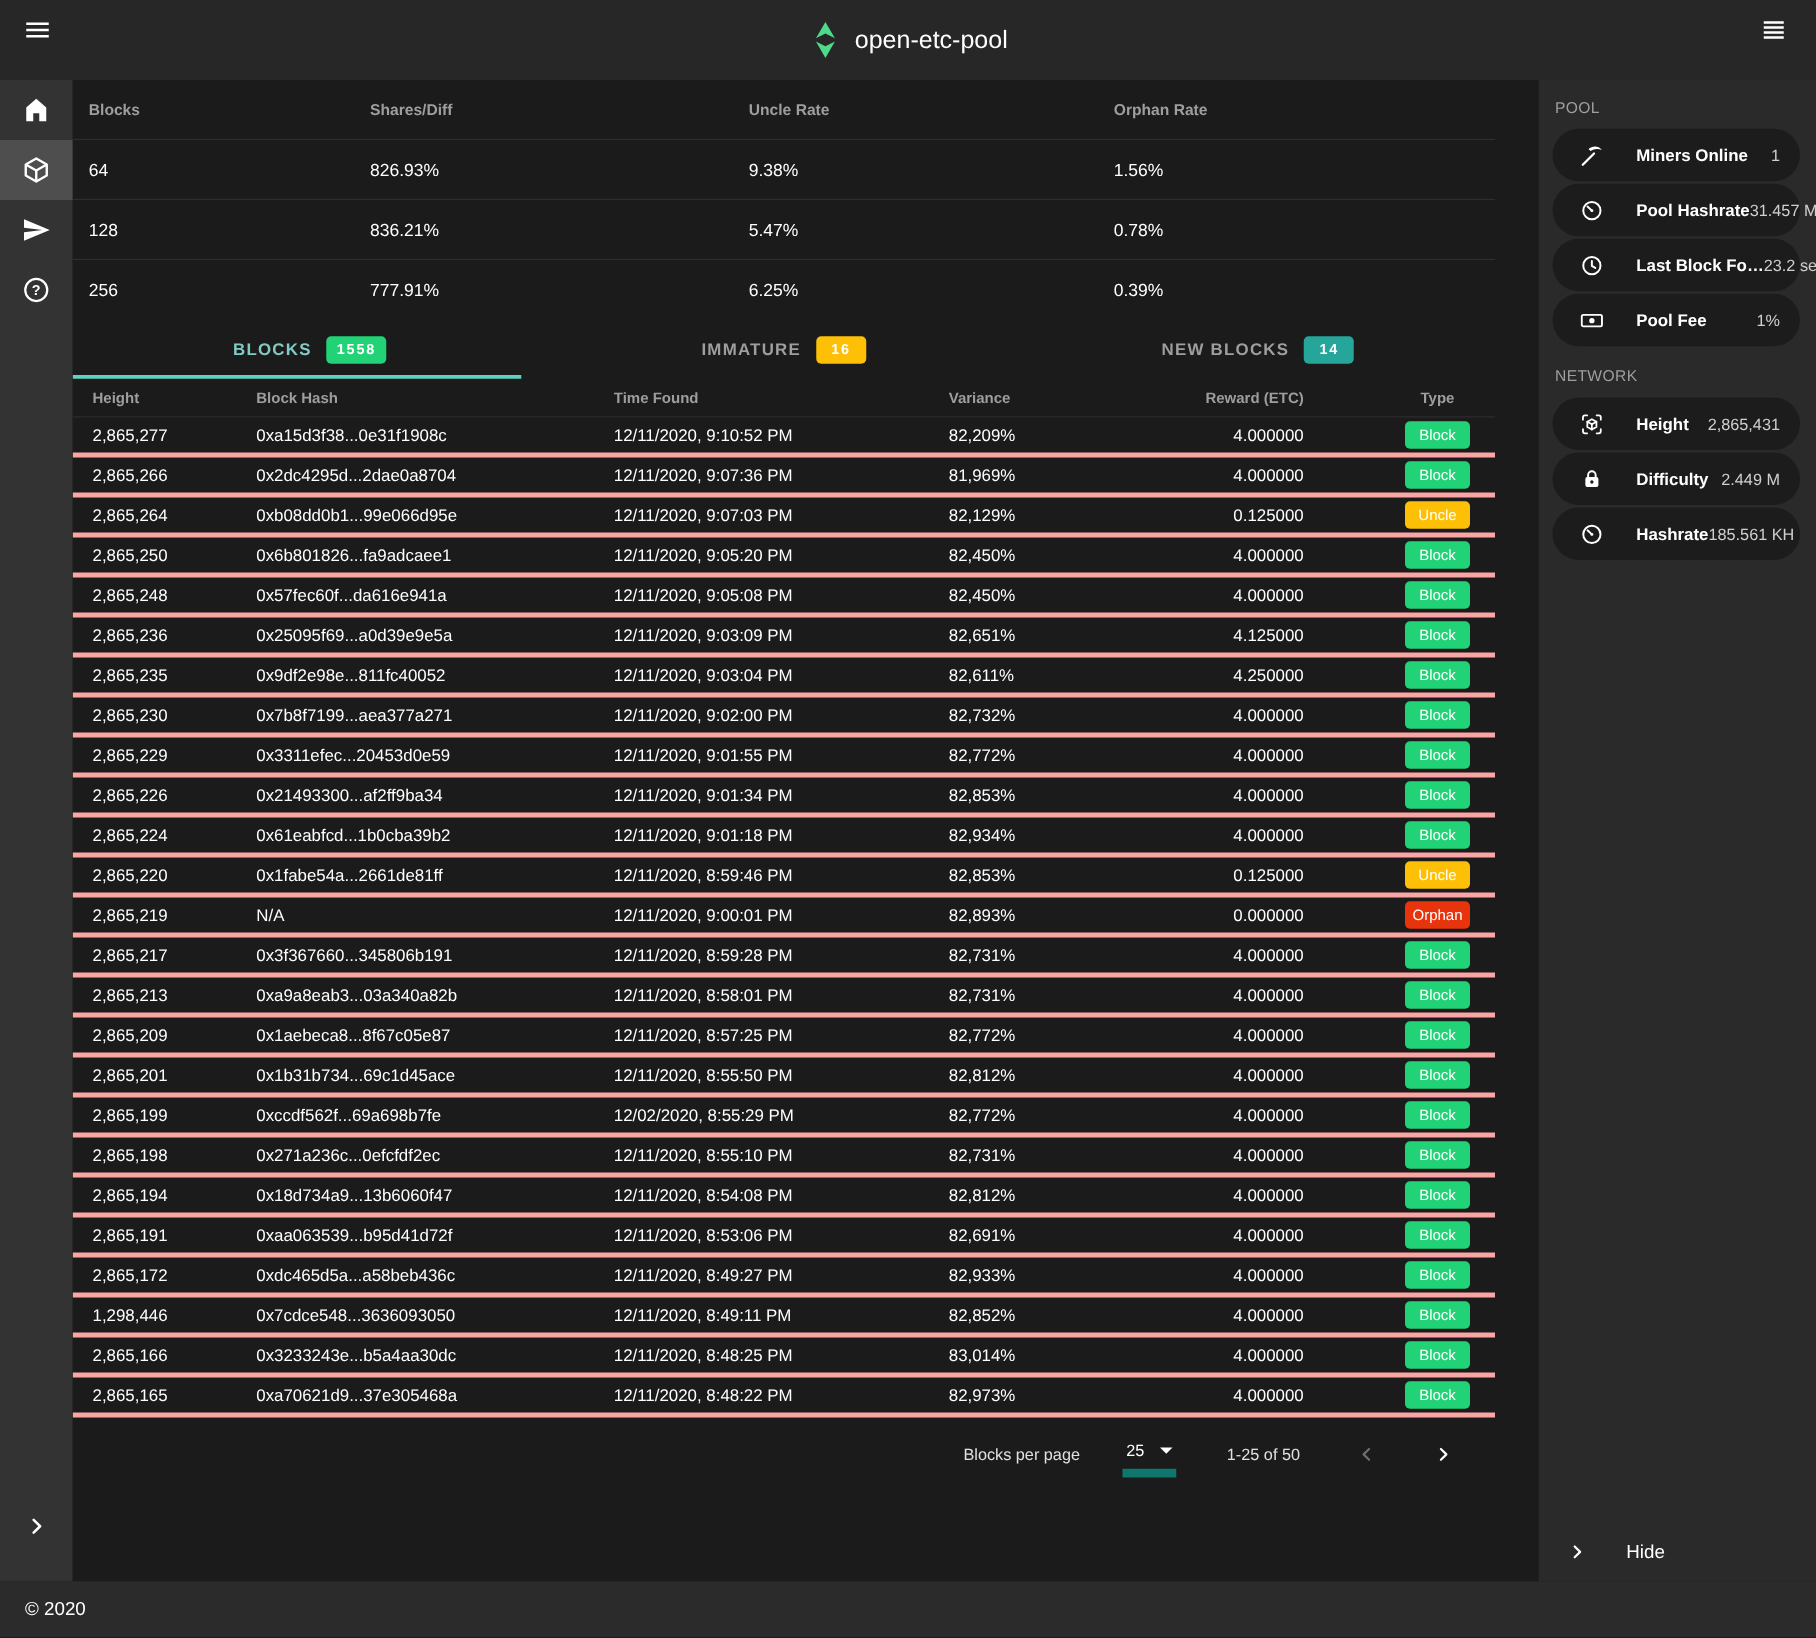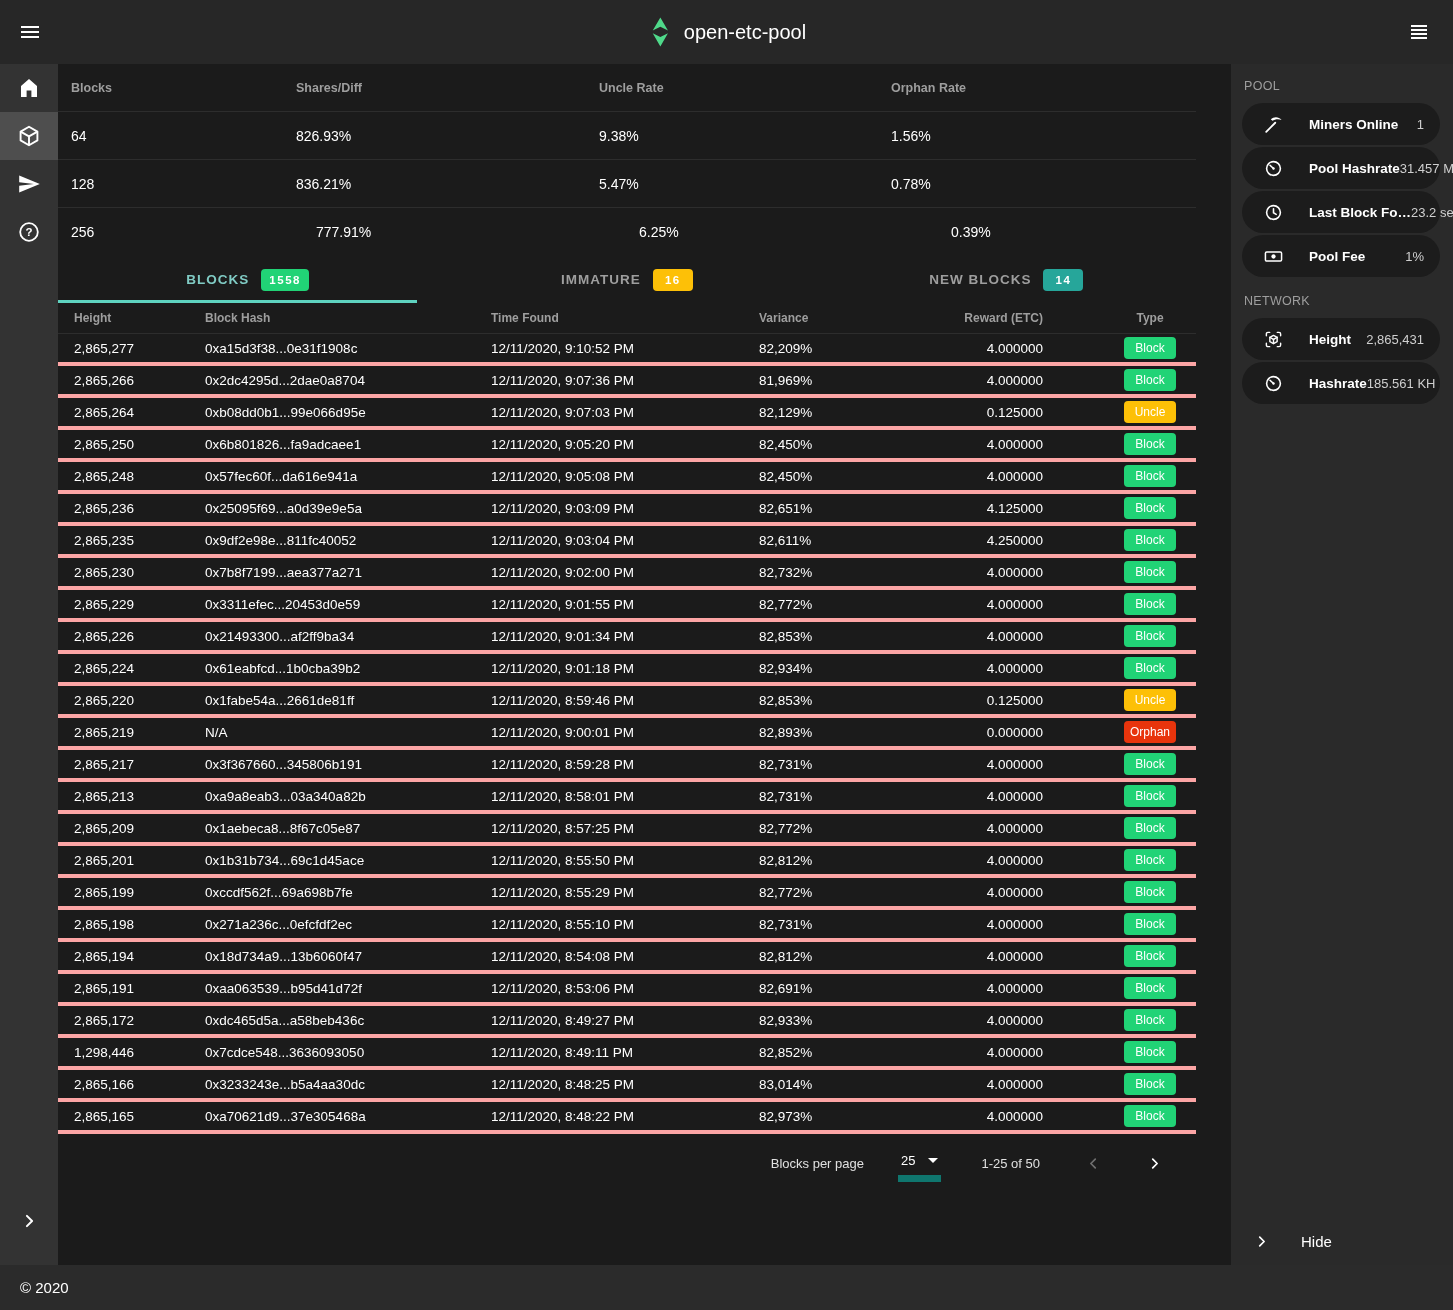--- a/index.html
+++ b/index.html
@@ -9,21 +9,21 @@
     background: #1b1b1b;
     font-family: "Liberation Sans", sans-serif;
     color: #fff;
     overflow: hidden;
   }
   svg { display:block; }
 
   
   .topbar {
     position:absolute; top:0; left:0; right:0; height:64px;
-    background:#272727; display:flex; align-items:center; z-index:6;
+    background:#272727; display:flex; align-items:flex-start; z-index:6;
   }
   .menu-btn {
     width:48px; height:48px; margin-left:6px;
     display:flex; align-items:center; justify-content:center; cursor:pointer;
   }
   .menu-btn.right { margin-left:auto; margin-right:10px; }
   .bars3 .bar, .bars4 .bar { width:18px; height:2px; background:#fff; margin:3px 0; }
   .bars4 .bar { width:16px; margin:2px 0; height:2px; }
   .brand {
     position:absolute; left:50%; top:0; transform:translateX(-50%);
@@ -62,21 +62,21 @@
     background:#1b1b1b; overflow:hidden;
   }
 
   
   .stats-header, .stats-row {
     display:grid; grid-template-columns:225px 303px 292px auto; align-items:center;
   }
   .stats-header { height:48px; border-bottom:1px solid #2d2d2d; }
   .stats-header .cell { color:#9e9e9e; font-size:12.5px; font-weight:bold; }
   .stats-row { height:48px; border-bottom:1px solid #2d2d2d; font-size:14px; color:#fff; }
-  .stats-row:last-child { border-bottom:none;gap:20px; }
+  .stats-row:last-child { border-bottom:none; }
   .stats-header .cell, .stats-row .cell { padding-left:13px; }
 
   
   .tabs { display:flex; height:47px; }
   .tab {
     flex:1; position:relative; display:flex; align-items:center; justify-content:center;
     gap:12px; cursor:pointer;
   }
   .tab-label { font-size:13.5px; font-weight:bold; letter-spacing:1px; color:#9e9e9e; }
   .tab.active .tab-label { color:#80cbc4; }
@@ -404,21 +404,21 @@
         <div>2,865,201</div>
         <div>0x1b31b734...69c1d45ace</div>
         <div>12/11/2020, 8:55:50 PM</div>
         <div>82,812%</div>
         <div>4.000000</div>
         <div><span class="chip" style="background: rgb(33, 211, 118);">Block</span></div>
       </div>
       <div class="bt-row">
         <div>2,865,199</div>
         <div>0xccdf562f...69a698b7fe</div>
-        <div>12/11/2020, 8:55:29 PM</div>
+        <div>12/02/2020, 8:55:29 PM</div>
         <div>82,772%</div>
         <div>4.000000</div>
         <div><span class="chip" style="background: rgb(33, 211, 118);">Block</span></div>
       </div>
       <div class="bt-row">
         <div>2,865,198</div>
         <div>0x271a236c...0efcfdf2ec</div>
         <div>12/11/2020, 8:55:10 PM</div>
         <div>82,731%</div>
         <div>4.000000</div>
@@ -551,20 +551,31 @@
             <path d="M12 6.8 L16.6 9.3 V14.7 L12 17.2 L7.4 14.7 V9.3 Z"></path>
             <path d="M7.4 9.3 L12 11.8 L16.6 9.3"></path>
             <path d="M12 11.8 V17.2"></path>
           </svg>
         </span>
         <span class="pill-label">Height</span>
         <span class="pill-value">2,865,431</span>
       </div>
       <div class="pill">
         <span class="pill-icon">
+          <svg viewBox="0 0 24 24">
+            <path d="M8.2 10 V7.6 a3.8 3.8 0 0 1 7.6 0 V10" fill="none" stroke="#fff" stroke-width="2"></path>
+            <rect x="5.4" y="9.6" width="13.2" height="10.2" rx="2" fill="#fff"></rect>
+            <circle cx="12" cy="14.7" r="1.7" fill="#1c1c1c"></circle>
+          </svg>
+        </span>
+        <span class="pill-label">Difficulty</span>
+        <span class="pill-value">2.449 M</span>
+      </div>
+      <div class="pill">
+        <span class="pill-icon">
           <svg viewBox="0 0 24 24" fill="none">
             <circle cx="12" cy="12" r="8.7" stroke="#fff" stroke-width="2"></circle>
             <path d="M12 12 L7.6 7.9" stroke="#fff" stroke-width="2" stroke-linecap="round"></path>
             <circle cx="12" cy="12" r="1.5" fill="#fff"></circle>
           </svg>
         </span>
         <span class="pill-label">Hashrate</span>
         <span class="pill-value">185.561 KH</span>
       </div>
     </div>

